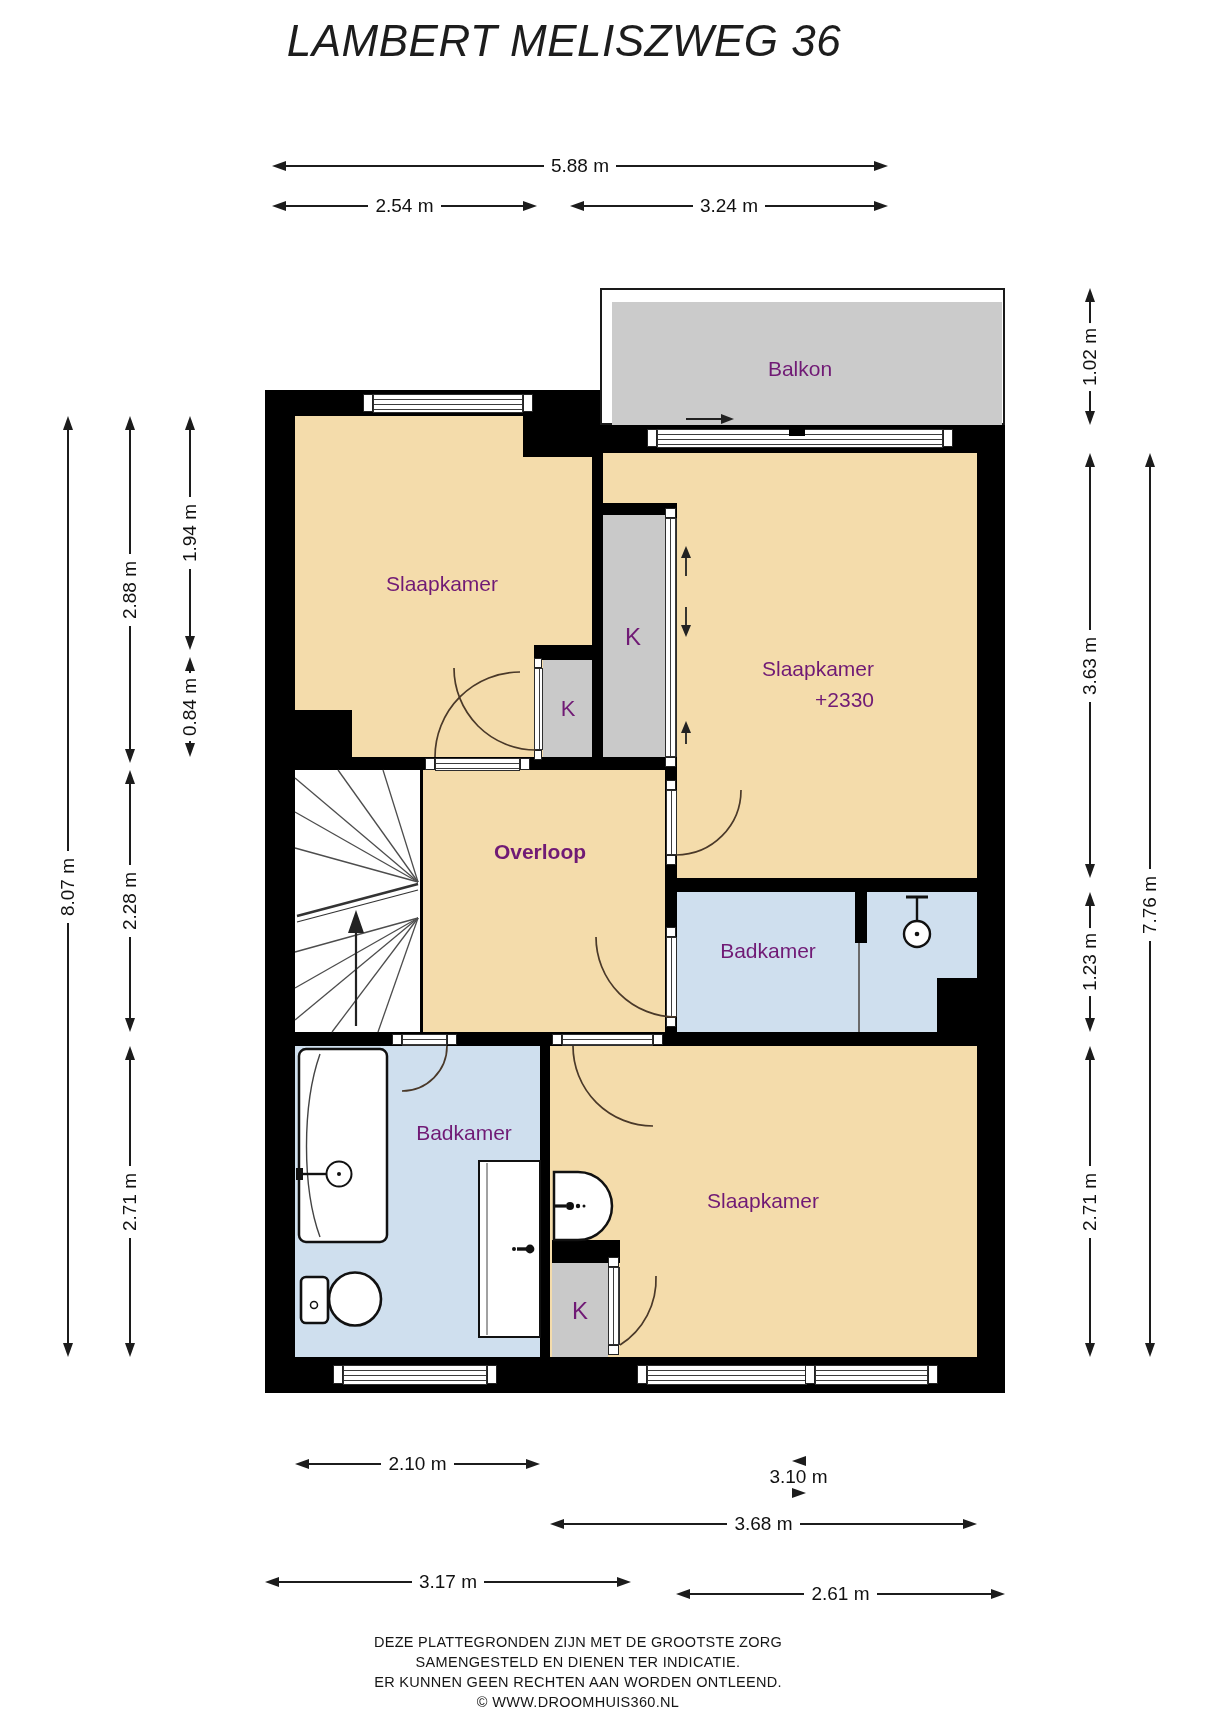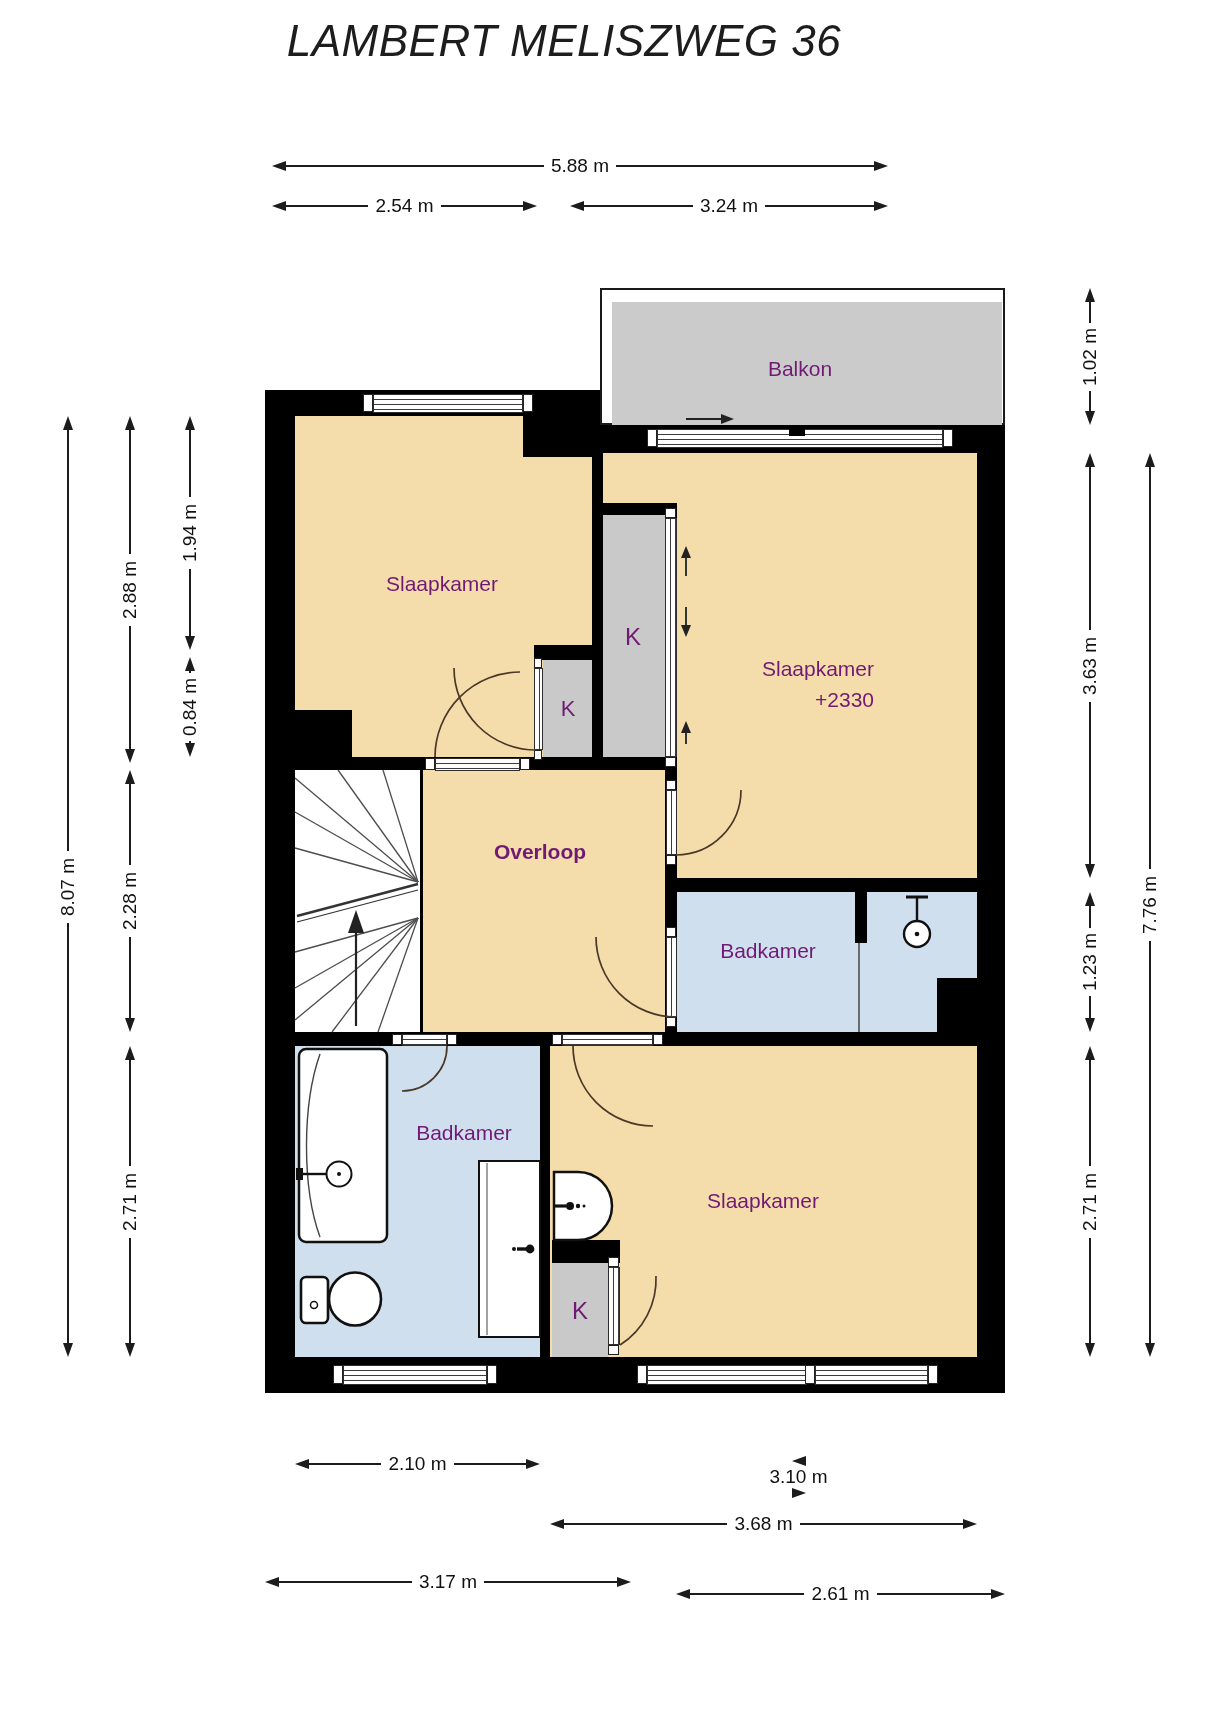--- a/index.html
+++ b/index.html
@@ -352,14 +352,20 @@
       <span class="ah-r"></span>
   </div>
   <div class="hdim" style="left:676px; top:1574px; width:329px;margin-top:12px;">
     <span class="ah-l"></span>
       <span class="ln"></span>
       <span class="lbl">2.61 m</span>
       <span class="ln"></span>
       <span class="ah-r"></span>
   </div>
 
+  <div class="abs footer" style="left:578px; top:1632px;">
+    <div>DEZE PLATTEGRONDEN ZIJN MET DE GROOTSTE ZORG</div>
+    <div>SAMENGESTELD EN DIENEN TER INDICATIE.</div>
+    <div>ER KUNNEN GEEN RECHTEN AAN WORDEN ONTLEEND.</div>
+    <div>© WWW.DROOMHUIS360.NL</div>
+  </div>
 
 </div>
 
 </body></html>

